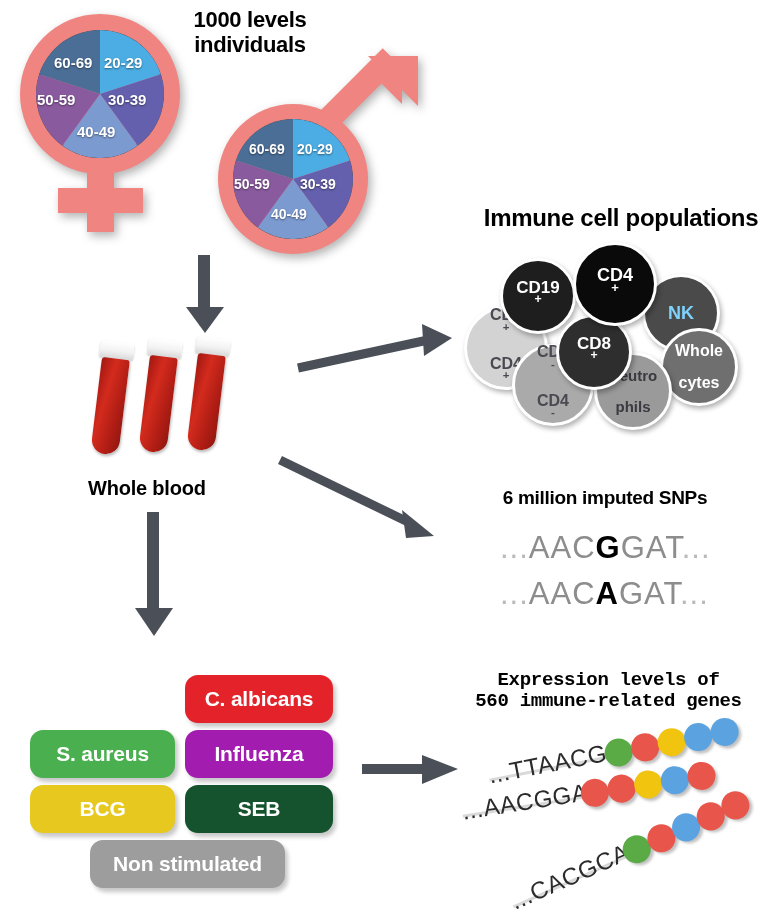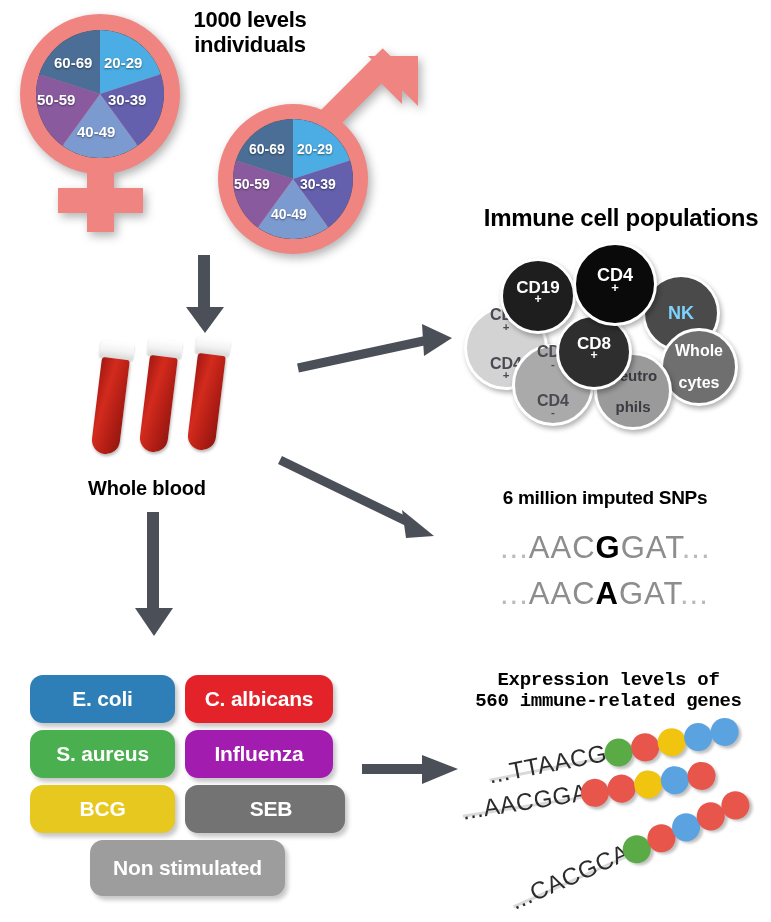--- a/index.html
+++ b/index.html
@@ -276,39 +276,36 @@
 <div class="abs" style="left:486px;top:530px;width:270px;height:90px;">
   <div class="snp-row" style="left:0;top:0;">
     <span class="snp-dim blurred">...</span><span class="snp-mid">AAC</span><span class="snp-hi">G</span><span class="snp-mid">GAT</span><span class="snp-dim blurred">...</span>
   </div>
   <div class="snp-row" style="left:0;top:46px;">
     <span class="snp-dim blurred">...</span><span class="snp-mid">AAC</span><span class="snp-hi">A</span><span class="snp-mid">GAT</span><span class="snp-dim blurred">...</span>
   </div>
 </div>
 
 <div class="abs" style="left:30px;top:675px;width:310px;height:220px;">
-  <div class="stim" style="left:0px;top:0px;width:145px;height:48px;background:#2e7eb8;">
-    <span>E. coli</span>
-  </div>
   <div class="stim" style="left:155px;top:0px;width:148px;height:48px;background:#e32229;">
     <span>C. albicans</span>
   </div>
   <div class="stim" style="left:0px;top:55px;width:145px;height:48px;background:#4aaf4e;">
     <span>S. aureus</span>
   </div>
   <div class="stim" style="left:155px;top:55px;width:148px;height:48px;background:#a21caf;">
     <span>Influenza</span>
   </div>
   <div class="stim" style="left:0px;top:110px;width:145px;height:48px;background:#e6c81e;">
     <span>BCG</span>
   </div>
-  <div class="stim" style="left:155px;top:110px;width:148px;height:48px;background:#737373;padding-left:12px;">
+  <div class="stim" style="left:155px;top:110px;width:148px;height:48px;background:#14532d;">
     <span>SEB</span>
   </div>
-  <div class="stim" style="left:60px;top:165px;width:195px;height:56px;background:#9d9d9d;">
+  <div class="stim" style="left:60px;top:165px;width:195px;height:48px;background:#9d9d9d;">
     <span>Non stimulated</span>
   </div>
 </div>
 
 <div class="abs arrow" style="left:362px;top:750px;">
   <svg width="100" height="40" viewBox="0 0 100 40">
     <rect x="0" y="14" width="66" height="10" fill="#4a4f58"></rect>
     <path d="M60 5 L96 19 L60 34 Z" fill="#4a4f58"></path>
   </svg>
 </div>

